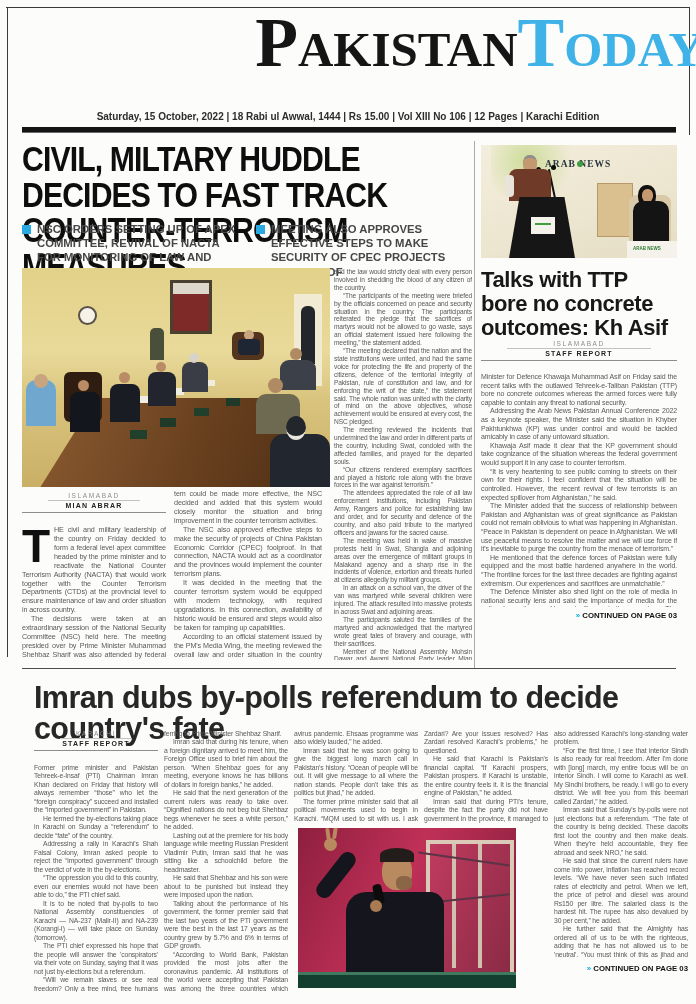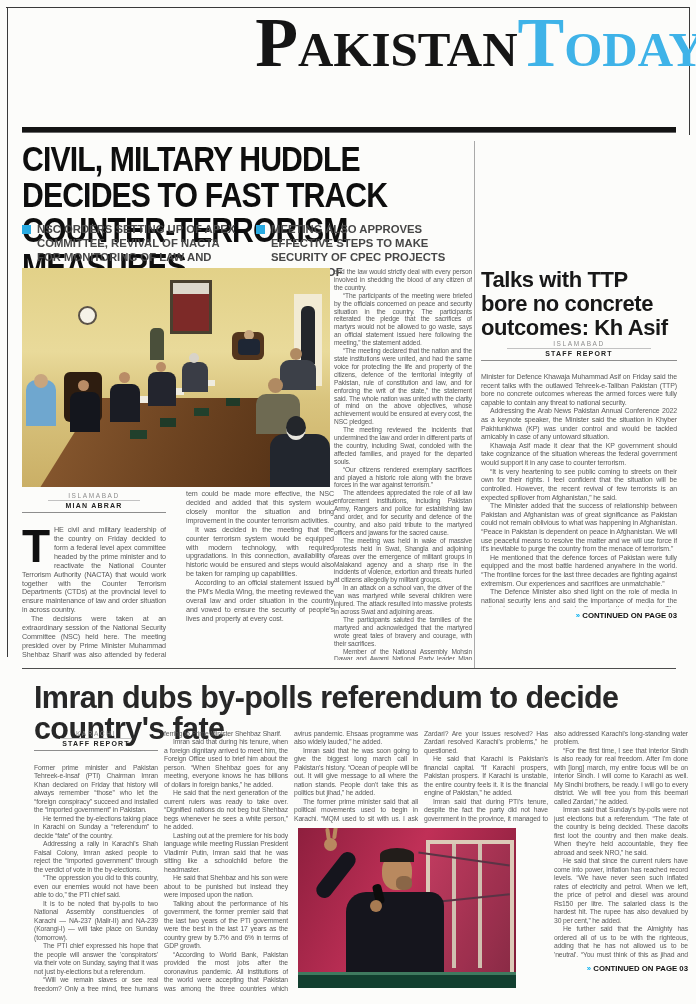--- a/index.html
+++ b/index.html
@@ -65,20 +65,21 @@
 
 <div class="page">
 
   <div class="abs edge" style="left:6px;top:7px;width:684px;height:1px;"></div>
   <div class="abs edge" style="left:7px;top:7px;width:1px;height:650px;"></div>
   <div class="abs edge" style="left:689px;top:7px;width:1px;height:128px;"></div>
 
   <header class="abs masthead">
     <span class="mast mast-black">Pakistan</span><span class="mast mast-blue">Today</span>
   </header>
+  <div class="abs dateline">Saturday, 15 October, 2022 | 18 Rabi ul Awwal, 1444 | Rs 15.00 | Vol XIII No 106 | 12 Pages | Karachi Edition</div>
   <div class="abs thick-rule"></div>
 
   <h2 class="abs lead-hl" style="margin:0;">CIVIL, MILTARY HUDDLE DECIDES TO FAST TRACK COUNTER-TERRORISM MEASURES</h2>
   <div class="abs bullets">
     <div class="bullet">
       <span class="sq"></span>
       <span class="bullet-text">NSC ORDERS SETTING UP OF APEX COMMITTEE, REVIVAL OF NACTA FOR MONITORING OF LAW AND ORDER</span>
     </div>
     <div class="bullet">
       <span class="sq"></span>
@@ -133,43 +134,67 @@
     <div class="rule"></div>
   </div>
 
   <div class="abs body-text" style="left:22px;top:526px;width:144px;height:134px;font-size:7.2px;line-height:1.24;">
     <span class="dropcap">T</span>
     <div>
         <p>HE civil and military leadership of the country on Friday decided to form a federal level apex committee headed by the prime minister and to reactivate the National Counter Terrorism Authority (NACTA) that would work together with the Counter Terrorism Departments (CTDs) at the provincial level to ensure maintenance of law and order situation in across country.</p>
         <p>The decisions were taken at an extraordinary session of the National Security Committee (NSC) held here. The meeting presided over by Prime Minister Muhammad Shehbaz Sharif was also attended by federal ministers, services chiefs, heads of intelligence agencies and senior officials.</p>
       </div>
   </div>
-  <div class="abs body-text" style="left:174px;top:490px;width:148px;height:170px;font-size:7.2px;line-height:1.24;margin-left:12px;">
+  <div class="abs body-text" style="left:174px;top:490px;width:148px;height:170px;font-size:7.2px;line-height:1.24;">
     <div>
         <p>tem could be made more effective, the NSC decided and added that this system would closely monitor the situation and bring improvement in the counter terrorism activities.</p>
+        <p>The NSC also approved effective steps to make the security of projects of China Pakistan Economic Corridor (CPEC) foolproof. In that connection, NACTA would act as a coordinator and the provinces would implement the counter terrorism plans.</p>
         <p>It was decided in the meeting that the counter terrorism system would be equipped with modern technology, with required upgradations. In this connection, availability of historic would be ensured and steps would also be taken for ramping up capabilities.</p>
         <p>According to an official statement issued by the PM's Media Wing, the meeting reviewed the overall law and order situation in the country and vowed to ensure the security of people's lives and property at every cost.</p>
       </div>
   </div>
   <div class="abs body-text" style="left:334px;top:268px;width:138px;height:392px;font-size:6.6px;line-height:1.2;">
     <div>
         <p>and the law would strictly deal with every person involved in shedding the blood of any citizen of the country.</p>
         <p>“The participants of the meeting were briefed by the officials concerned on peace and security situation in the country. The participants reiterated the pledge that the sacrifices of martyrs would not be allowed to go waste, says an official statement issued here following the meeting,” the statement added.</p>
         <p>“The meeting declared that the nation and the state institutions were united, and had the same voice for protecting the life and property of the citizens, defence of the territorial integrity of Pakistan, rule of constitution and law, and for enforcing the writ of the state,” the statement said. The whole nation was united with the clarity of mind on the above objectives, whose achievement would be ensured at every cost, the NSC pledged.</p>
         <p>The meeting reviewed the incidents that undermined the law and order in different parts of the country, including Swat, condoled with the affected families, and prayed for the departed souls.</p>
         <p>“Our citizens rendered exemplary sacrifices and played a historic role along with the brave forces in the war against terrorism.”</p>
         <p>The attendees appreciated the role of all law enforcement institutions, including Pakistan Army, Rangers and police for establishing law and order, and for security and defence of the country, and also paid tribute to the martyred officers and jawans for the sacred cause.</p>
         <p>The meeting was held in wake of massive protests held in Swat, Shangla and adjoining areas over the emergence of militant groups in Malakand agency and a sharp rise in the incidents of violence, extortion and threats hurled at citizens allegedly by militant groups.</p>
         <p>In an attack on a school van, the driver of the van was martyred while several children were injured. The attack resulted into massive protests in across Swat and adjoining areas.</p>
         <p>The participants saluted the families of the martyred and acknowledged that the martyred wrote great tales of bravery and courage, with their sacrifices.</p>
         <p>Member of the National Assembly Mohsin Dawar and Awami National Party leader Mian Iftikhar Hussain also attended the meeting.</p>
       </div>
   </div>
 
   <section class="abs" style="left:481px;top:145px;width:196px;height:523px;">
+    <div class="photo photo-arab abs" style="left:0;top:0;width:196px;height:113px;">
+      <i class="sh" style="left:10px;top:0;width:90px;height:50px;background:radial-gradient(circle at 40% 30%,rgba(170,205,90,.5),rgba(170,205,90,0) 70%);"></i>
+      <span class="overlay-text" style="left:64px;top:14px;font-size:9.5px;font-weight:bold;letter-spacing:1px;color:#2c3540;">ARAB NEWS</span>
+      <i class="sh" style="left:96px;top:16px;width:6px;height:6px;border-radius:50%;background:#3f9e3f;"></i>
+      <span class="overlay-text" style="left:128px;top:52px;font-size:6.5px;color:#8d8d82;font-family:'Liberation Sans',sans-serif;font-weight:bold;">HOP 2022</span>
+      <i class="sh" style="left:116px;top:38px;width:36px;height:54px;background:#d9c08e;box-shadow:inset 0 0 0 1px #b89a6a;"></i>
+      <i class="sh" style="left:58px;top:26px;width:2px;height:28px;background:#111;transform:rotate(18deg);"></i>
+      <i class="sh" style="left:70px;top:24px;width:2px;height:30px;background:#111;transform:rotate(-12deg);"></i>
+      <i class="sh" style="left:55px;top:22px;width:5px;height:5px;border-radius:50%;background:#0c0c0c;"></i>
+      <i class="sh" style="left:70px;top:20px;width:5px;height:5px;border-radius:50%;background:#0c0c0c;"></i>
+      <i class="sh" style="left:42px;top:10px;width:14px;height:15px;border-radius:45%;background:#c5996f;border-top:3px solid #8d8d8d;"></i>
+      <i class="sh" style="left:28px;top:24px;width:42px;height:32px;background:#6f3a28;border-radius:8px 8px 0 0;"></i>
+      <i class="sh" style="left:24px;top:30px;width:9px;height:22px;background:#e8e4da;border-radius:4px;"></i>
+      <i class="sh" style="left:28px;top:52px;width:66px;height:61px;background:#161616;clip-path:polygon(16% 0,84% 0,100% 100%,0 100%);"></i>
+      <i class="sh" style="left:50px;top:72px;width:24px;height:17px;background:#f4f2ea;"></i>
+      <i class="sh" style="left:54px;top:78px;width:16px;height:2px;background:#3f9e3f;"></i>
+      <i class="sh" style="left:148px;top:50px;width:42px;height:52px;background:#d9c9a8;border-radius:8px;"></i>
+      <i class="sh" style="left:157px;top:40px;width:18px;height:22px;border-radius:45%;background:#111;"></i>
+      <i class="sh" style="left:161px;top:44px;width:11px;height:13px;border-radius:45%;background:#c5996f;"></i>
+      <i class="sh" style="left:152px;top:56px;width:36px;height:46px;background:#141414;border-radius:10px 10px 0 0;"></i>
+      <i class="sh" style="left:146px;top:96px;width:50px;height:17px;background:#f4f2ea;"></i>
+      <span class="overlay-text" style="left:152px;top:101px;font-size:4.5px;font-weight:bold;color:#2f7a35;font-family:'Liberation Sans',sans-serif;">ARAB NEWS</span>
+    </div>
 
     <h3 class="ttp-hl abs" style="left:0;top:123px;width:196px;margin:0;">Talks with TTP bore no concrete outcomes: Kh Asif</h3>
 
     <div class="byline abs" style="left:0;top:195px;width:196px;">
       <span class="city">ISLAMABAD</span>
       <div class="mini"></div>
       <span class="name">STAFF REPORT</span>
       <div class="rule"></div>
     </div>
 

